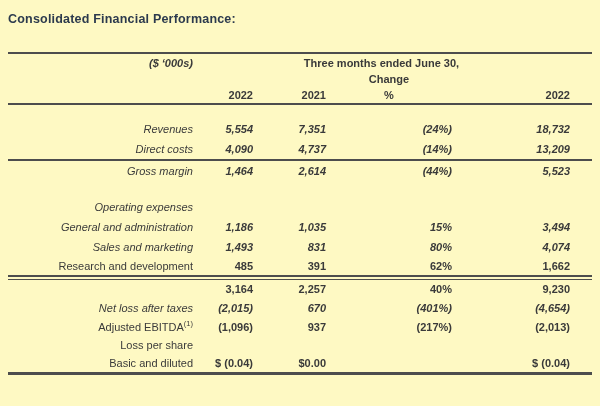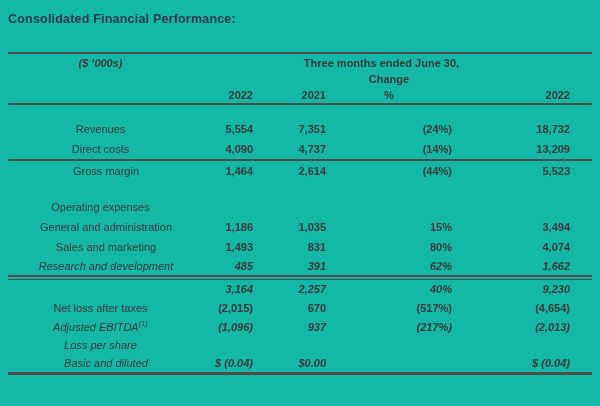--- a/index.html
+++ b/index.html
@@ -1,19 +1,19 @@
 <!DOCTYPE html>
 <html><head>
 <meta charset="utf-8">
 <style>
   html,body { margin:0; padding:0; background:#ffffff; }
   .page {
     position:relative;
     width:600px; height:406px;
-    background:#14b8a6;
+    background:#fef9c3;
     font-family:"Liberation Sans", sans-serif;
     color:#3a3a3a;
     overflow:hidden;
     box-sizing:border-box;
     padding:12px 8px 0 8px;
   }
   .title {
     font-size:12.5px;
     font-weight:bold;
     color:#2c3a4d;
@@ -22,30 +22,30 @@
   }
   table.fin {
     width:584px;
     border-collapse:separate;
     border-spacing:0;
     table-layout:fixed;
     font-size:11px;
     color:#3a3a3a;
   }
   td { padding:0; vertical-align:middle; white-space:nowrap; overflow:visible; }
-  .c-label   { text-align:center; }
+  .c-label   { text-align:right; }
   .c-num     { text-align:right; font-weight:bold; }
   .c-change  { text-align:right; font-weight:bold; }
   .c-last    { text-align:right; font-weight:bold; padding-right:22px; }
   .hdr { font-weight:bold; }
   .unit { font-style:italic; font-weight:bold; }
   .indent { padding-left:11px; }
   .center { text-align:center; }
-  tr.r { height:20px; }
-  tr.r-sm { height:18px;font-style:italic; }
+  tr.r { height:20px;font-style:italic; }
+  tr.r-sm { height:18px; }
   tr.spacer-lg td { height:14px; line-height:0; font-size:0; }
   tr.spacer-row td { height:16px; line-height:0; font-size:0; }
   tr.rule-row td { padding:0; line-height:0; font-size:0; }
   .rule { height:2px; background:#4d4d4d; }
   .rule-thin { height:1px; background:#4d4d4d; }
   .rule-thick { height:3px; background:#4d4d4d; }
   .rule-gap { height:2px; }
   tr.hdr1 { height:18px; }
   tr.hdr2 { height:14px; }
   tr.hdr3 { height:17px;margin-top:20px; }
@@ -183,21 +183,21 @@
       <td class="c-num">3,164</td>
       <td class="c-num">2,257</td>
       <td class="c-change">40%</td>
       <td class="c-last">9,230</td>
     </tr>
 
     <tr class="r">
       <td class="c-label">Net loss after taxes</td>
       <td class="c-num">(2,015)</td>
       <td class="c-num">670</td>
-      <td class="c-change">(517%)</td>
+      <td class="c-change">(401%)</td>
       <td class="c-last">(4,654)</td>
     </tr>
 
     <tr class="r-sm">
       <td class="c-label"><span>Adjusted EBITDA</span><sup>(1)</sup></td>
       <td class="c-num">(1,096)</td>
       <td class="c-num">937</td>
       <td class="c-change">(217%)</td>
       <td class="c-last">(2,013)</td>
     </tr>

